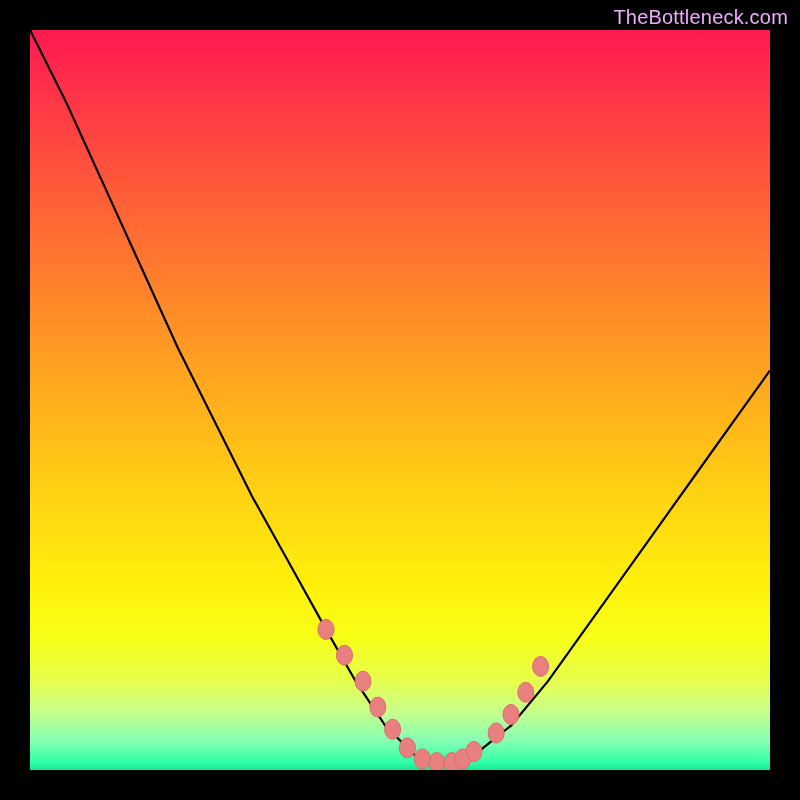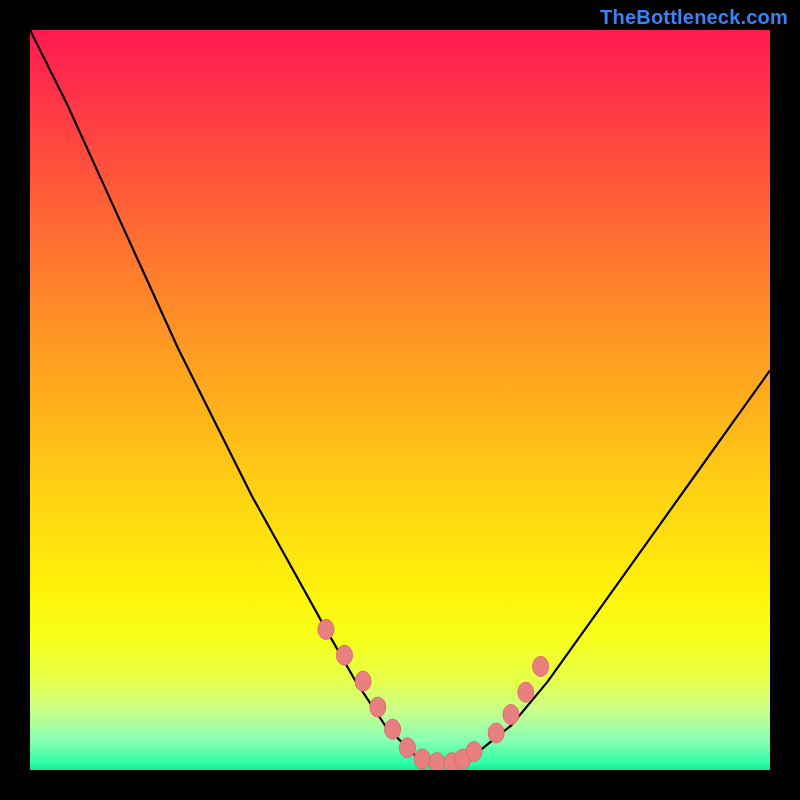--- a/index.html
+++ b/index.html
@@ -53,24 +53,24 @@
     position: absolute;
     left: 0;
     top: 0;
     width: 740px;
     height: 740px;
   }
   .watermark {
     position: absolute;
     top: 6px;
     right: 12px;
-    color: #3b82f6;
+    color: #f0abfc;
     font-size: 20px;
     letter-spacing: 0.2px;
-    font-weight: 700;
+    font-weight: 400;
     user-select: none;
   }
 </style>
 </head>
 <body>
 
 <div class="frame">
   <div class="plot-area">
     <div class="gradient"></div>
     <svg class="curve-svg" viewBox="0 0 740 740" preserveAspectRatio="none">

